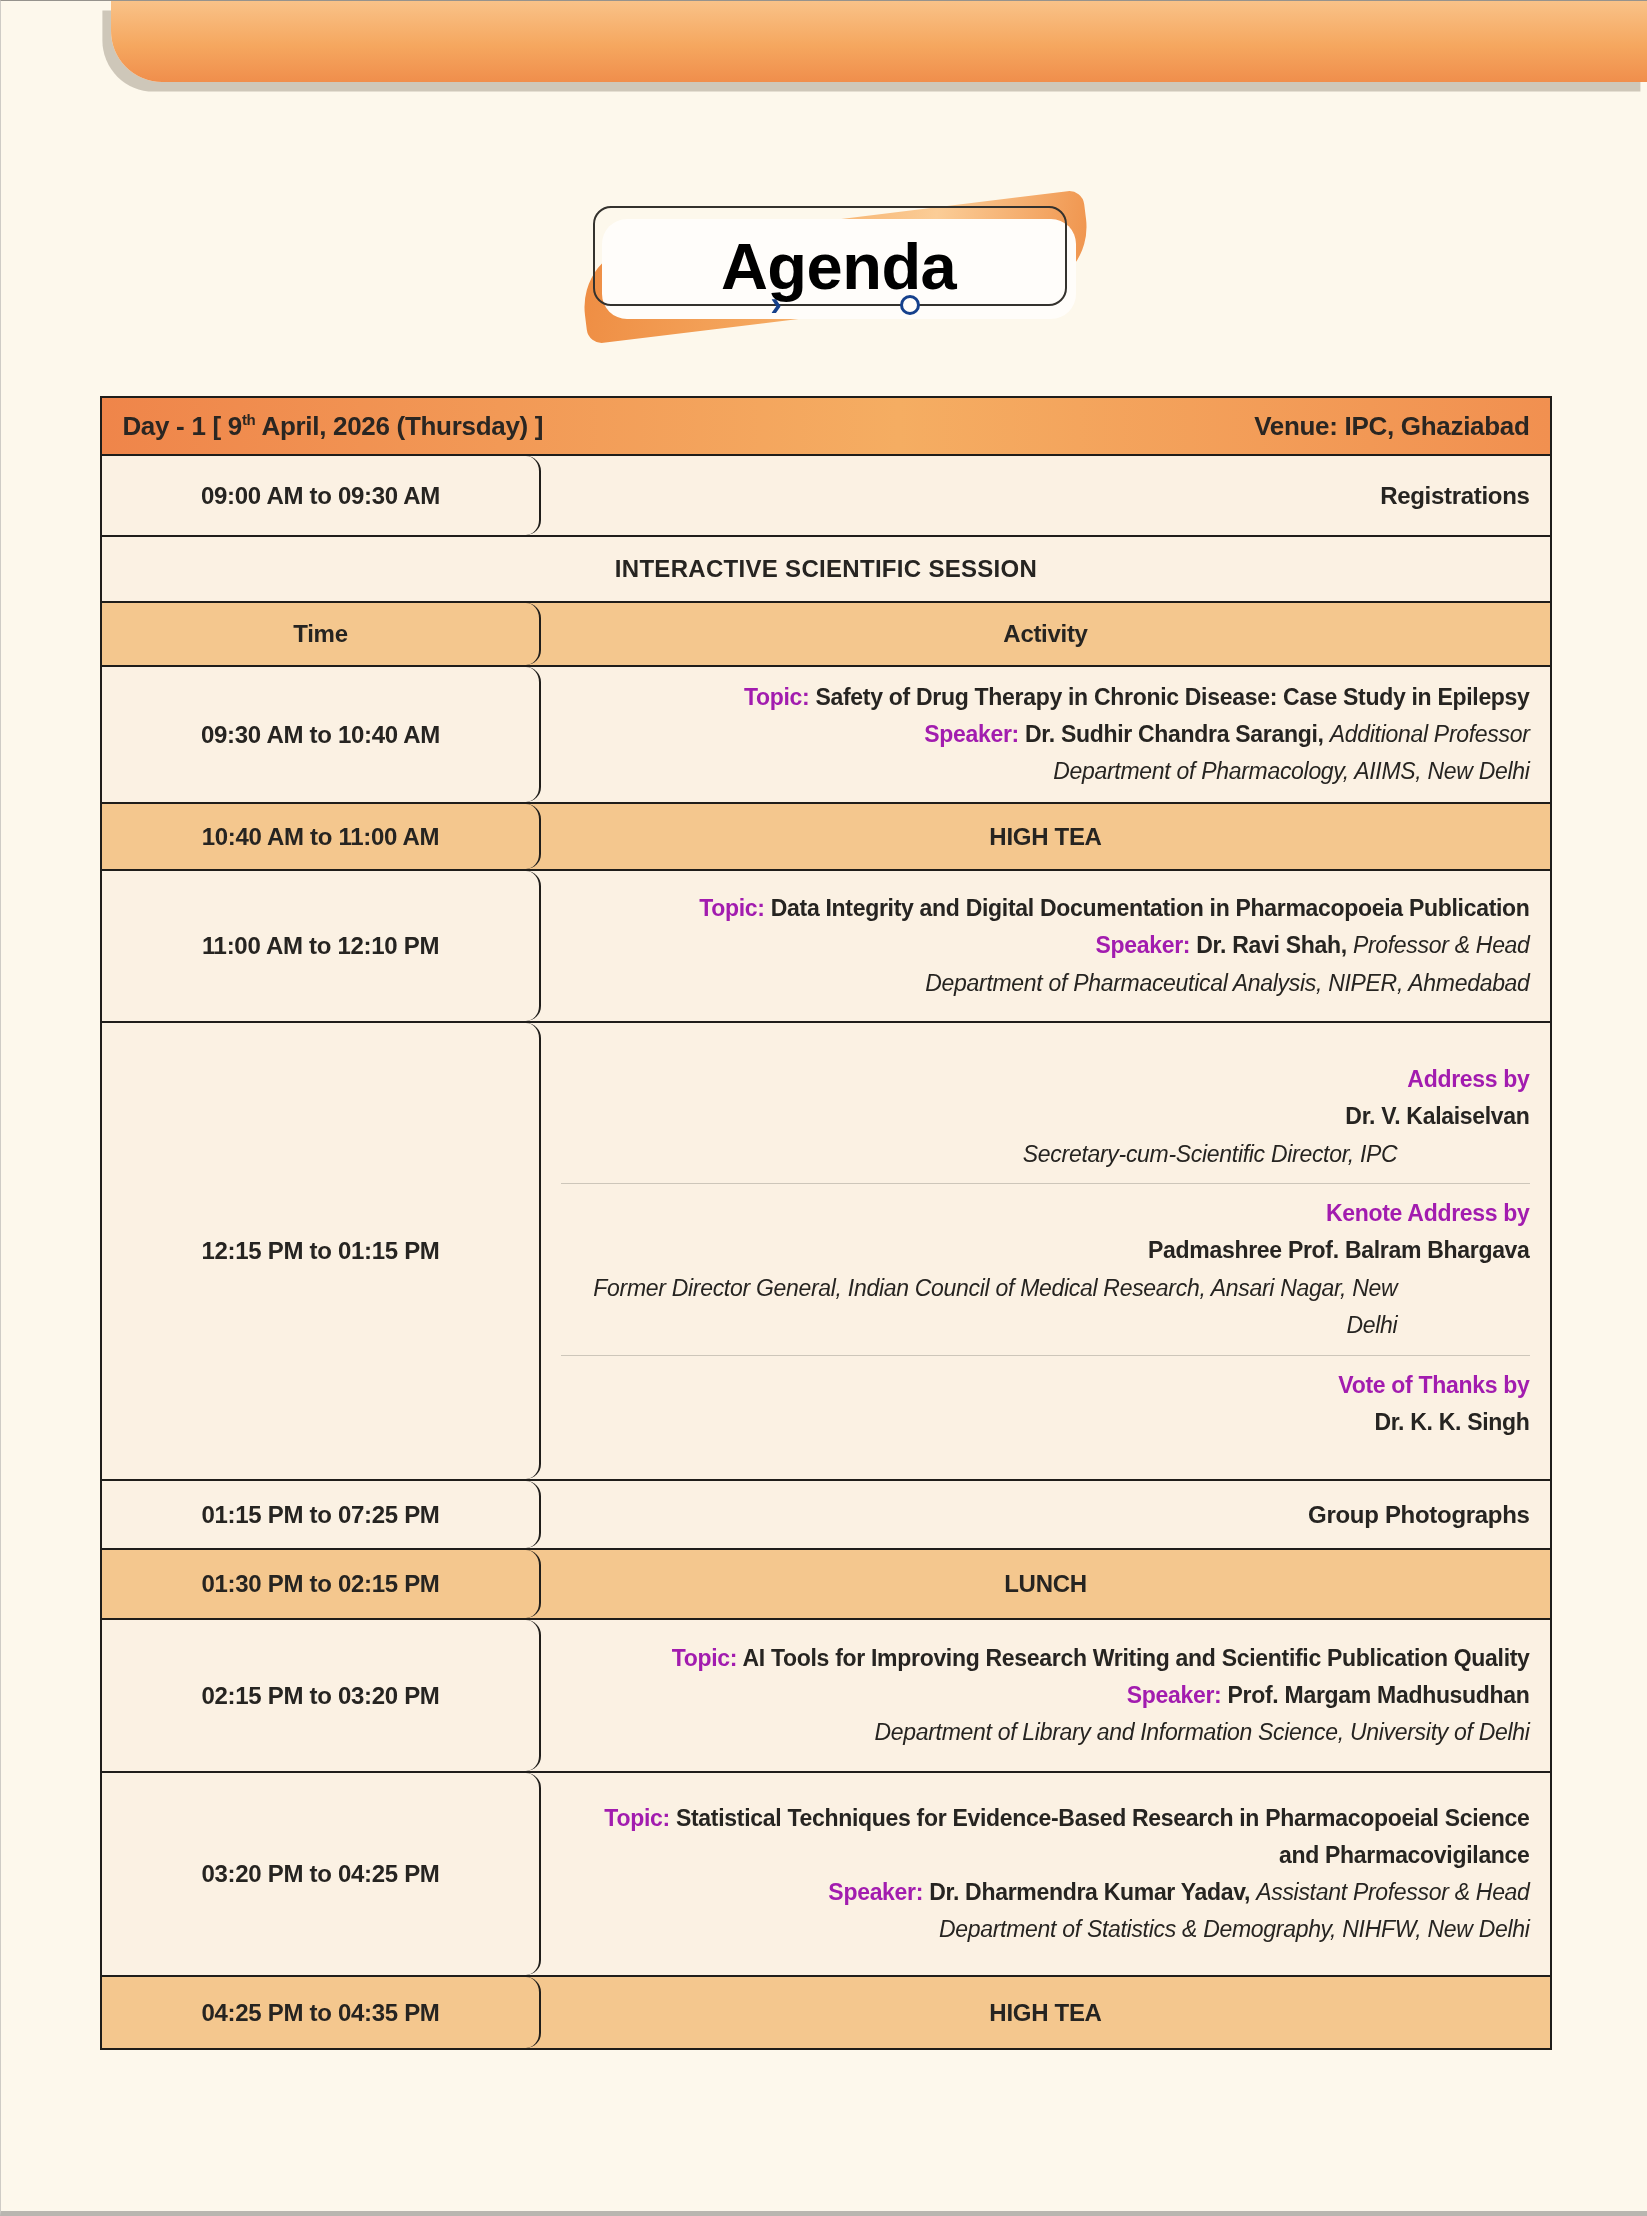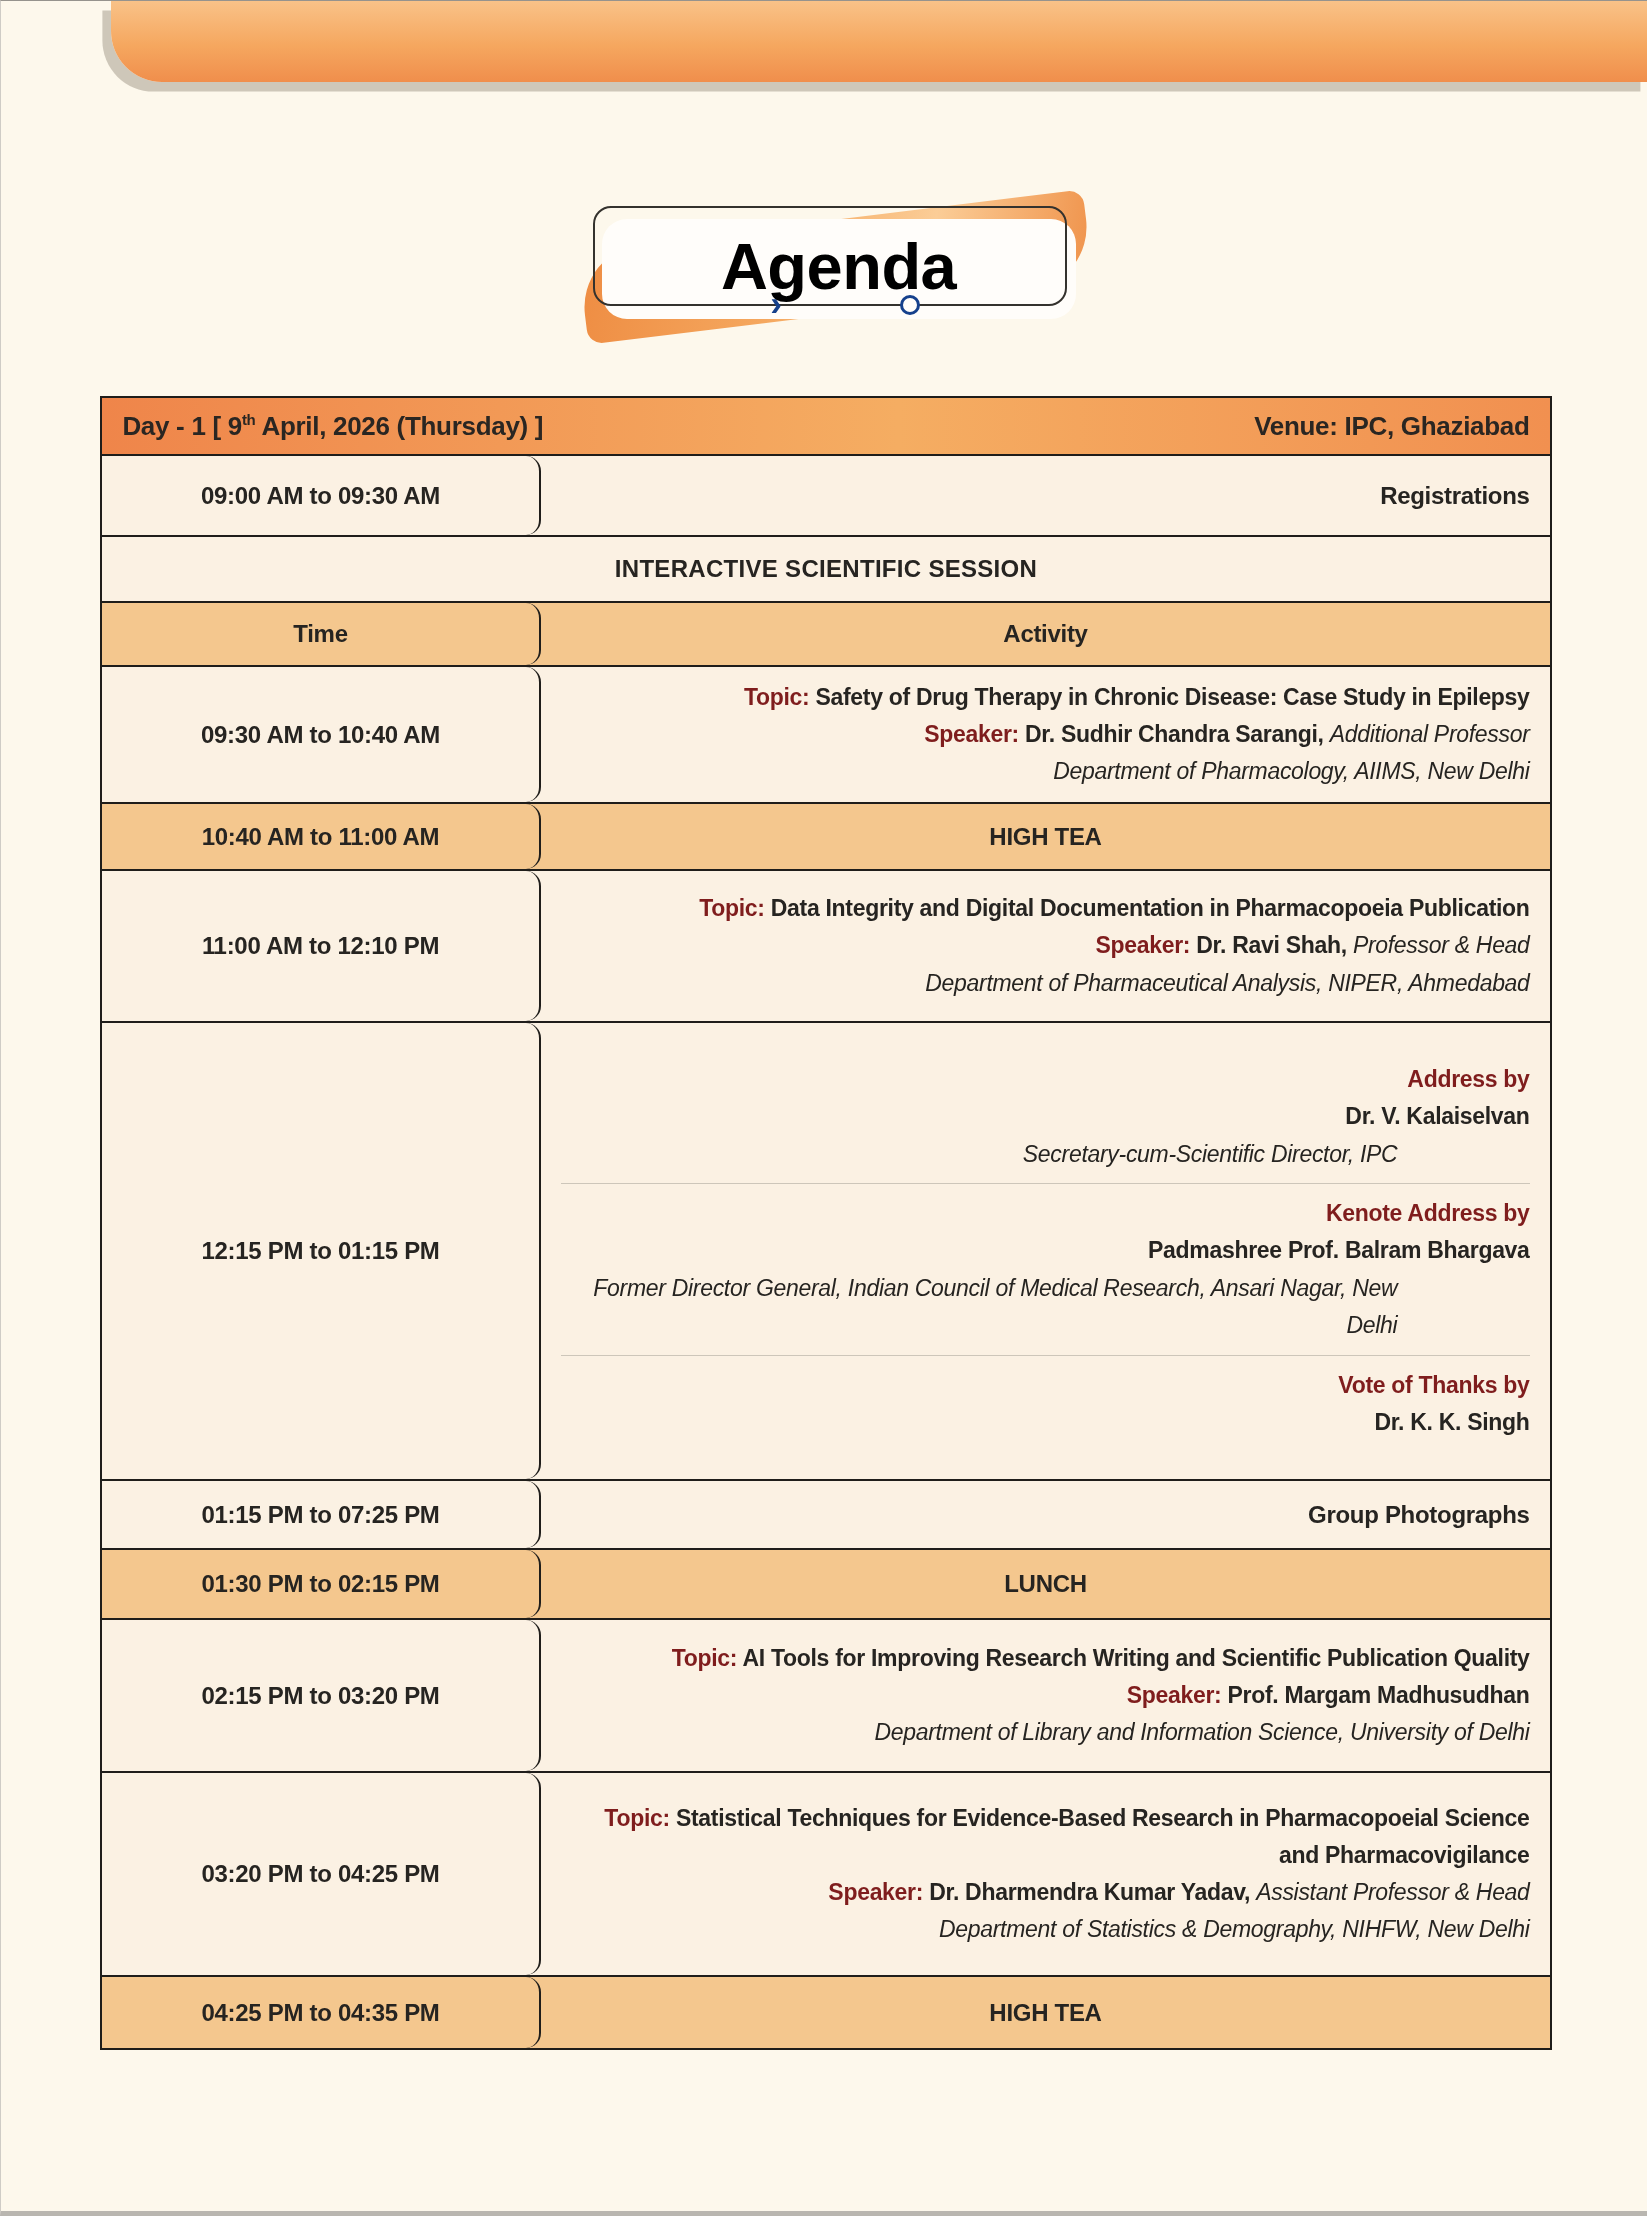--- a/index.html
+++ b/index.html
@@ -70,21 +70,21 @@
     border-radius:15px;
   }
   .cell-act{
     flex:1;display:flex;flex-direction:column;justify-content:center;
     padding:10.7px 20.4px;box-sizing:border-box;text-align:right;
   }
   .cell-act.center{align-items:center;text-align:center;}
   .full-span{flex:1;display:flex;align-items:center;justify-content:center;
     text-align:center;padding:7.5px 16px;letter-spacing:0.3px;}
   .act-line{font-size:23px;line-height:1.62;}
-  .lbl{color:#7f1d1d;font-weight:bold;}
+  .lbl{color:#a21caf;font-weight:bold;}
   .it{font-style:italic;font-weight:normal;}
   .blocks{padding:11.8px 20.4px;}
   .block{padding:10.7px 0;}
   .block + .block{border-top:1.6px solid #cdc6ba;}
   .block .role{max-width:836px;}
   
   .h-reg{min-height:81px;}   .h-banner{min-height:66px;} .h-cols{min-height:64px;}
   .h-s930{min-height:137px;}  .h-tea1{min-height:67px;}   .h-s1100{min-height:152px;}
   .h-inaug{min-height:458px;} .h-photo{min-height:69px;}  .h-lunch{min-height:70px;}
   .h-s215{min-height:153px;}  .h-s320{min-height:204px;}   .h-tea2{min-height:73px;}

